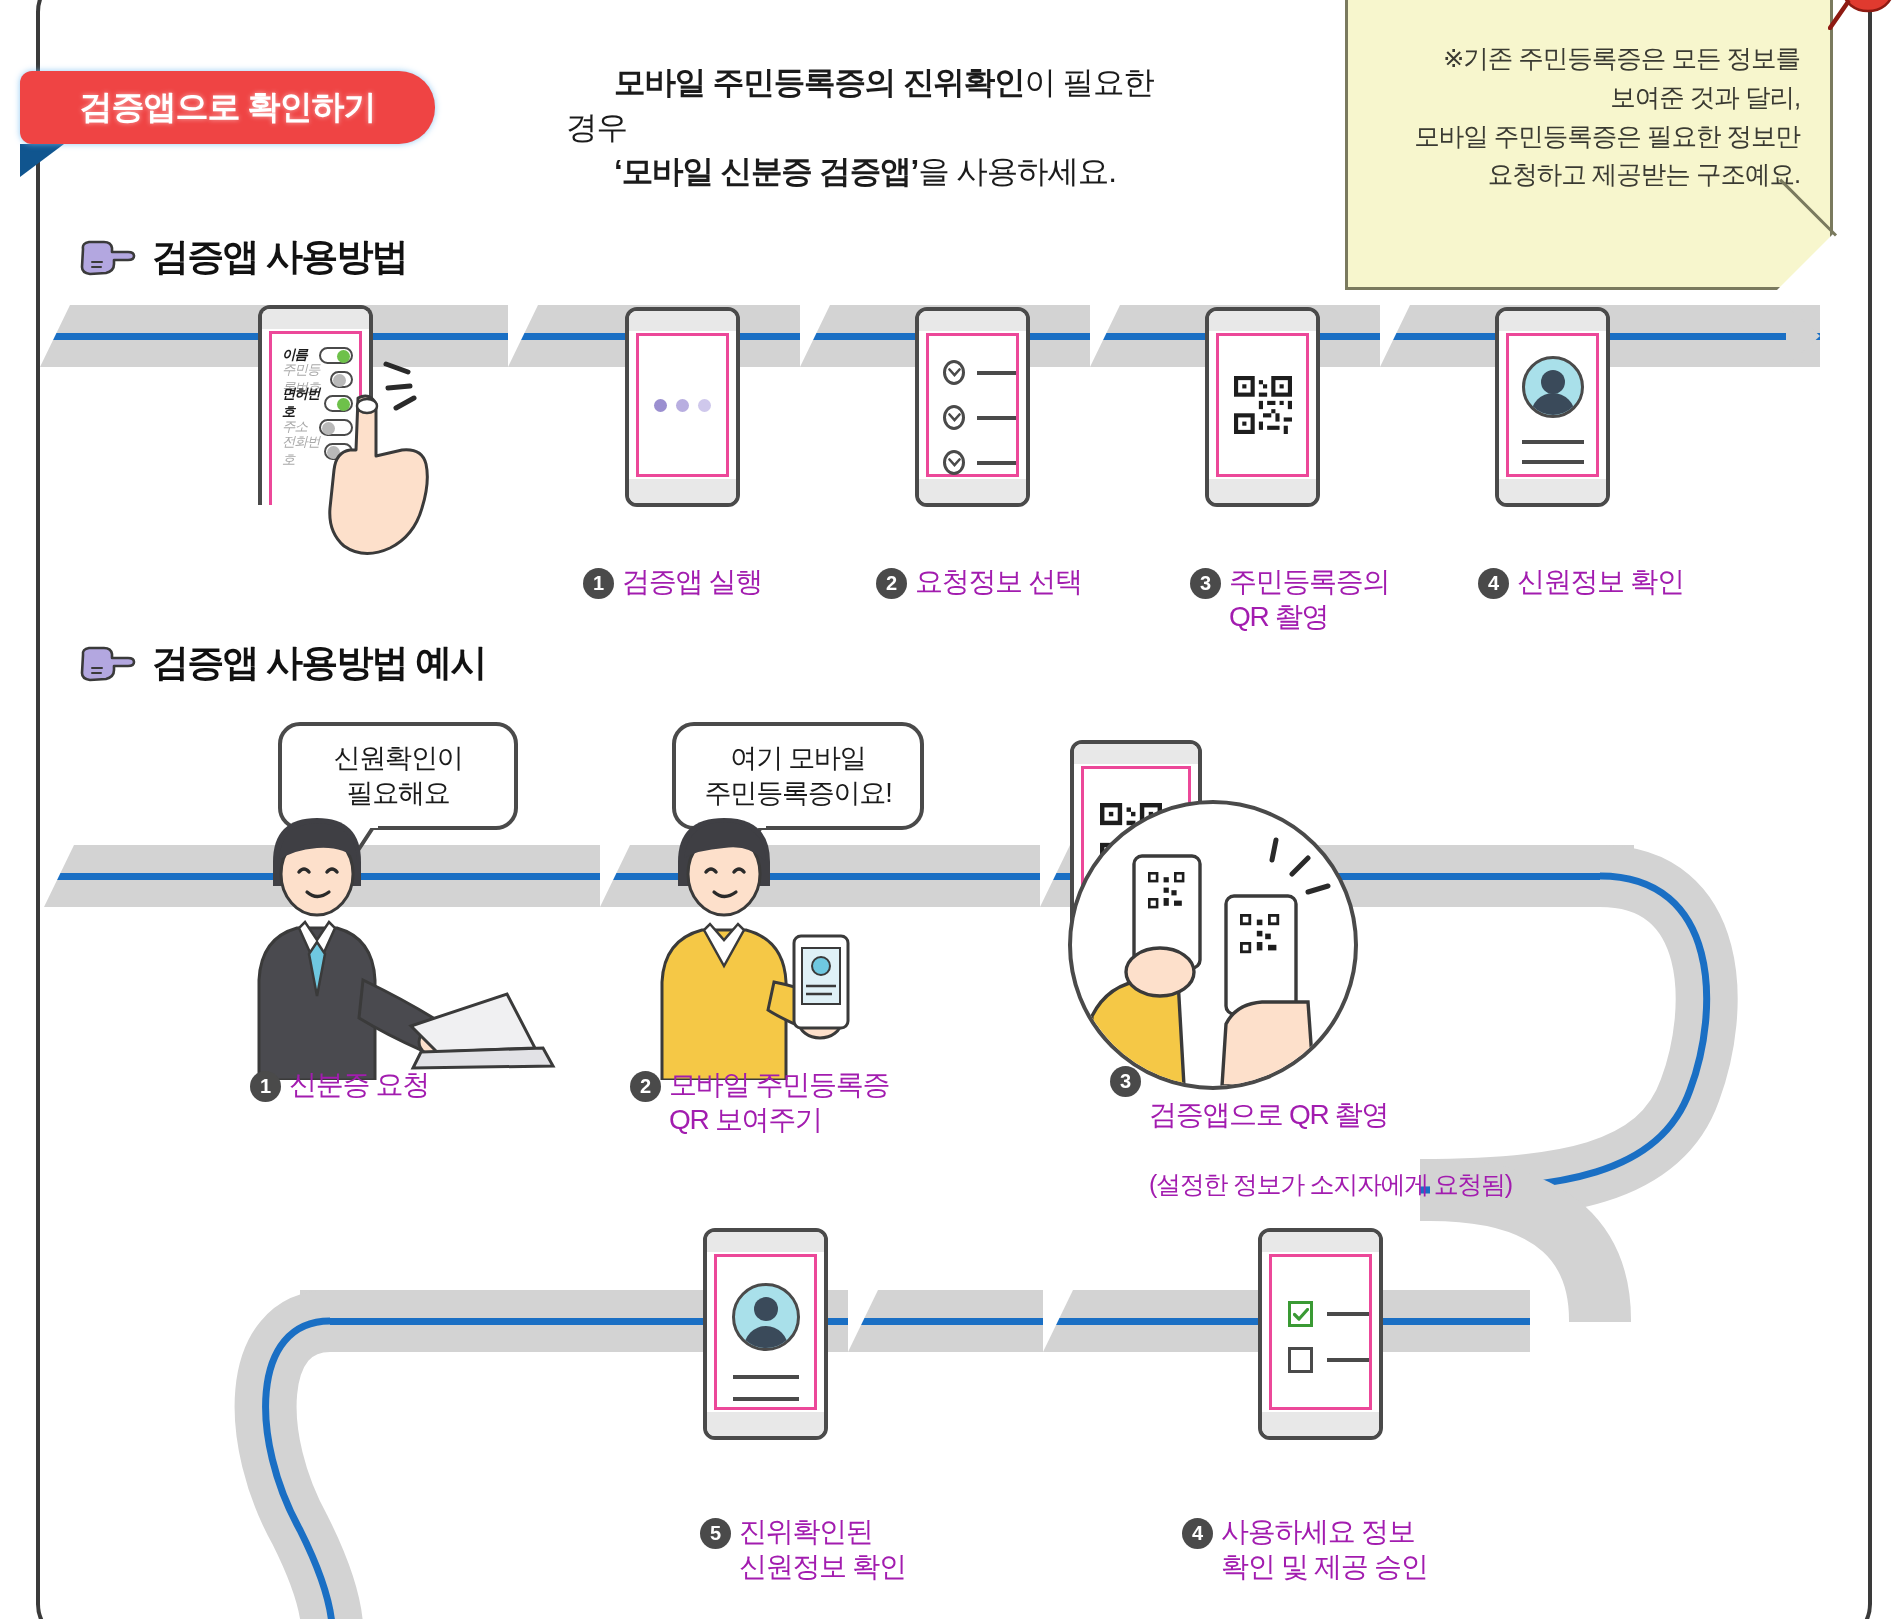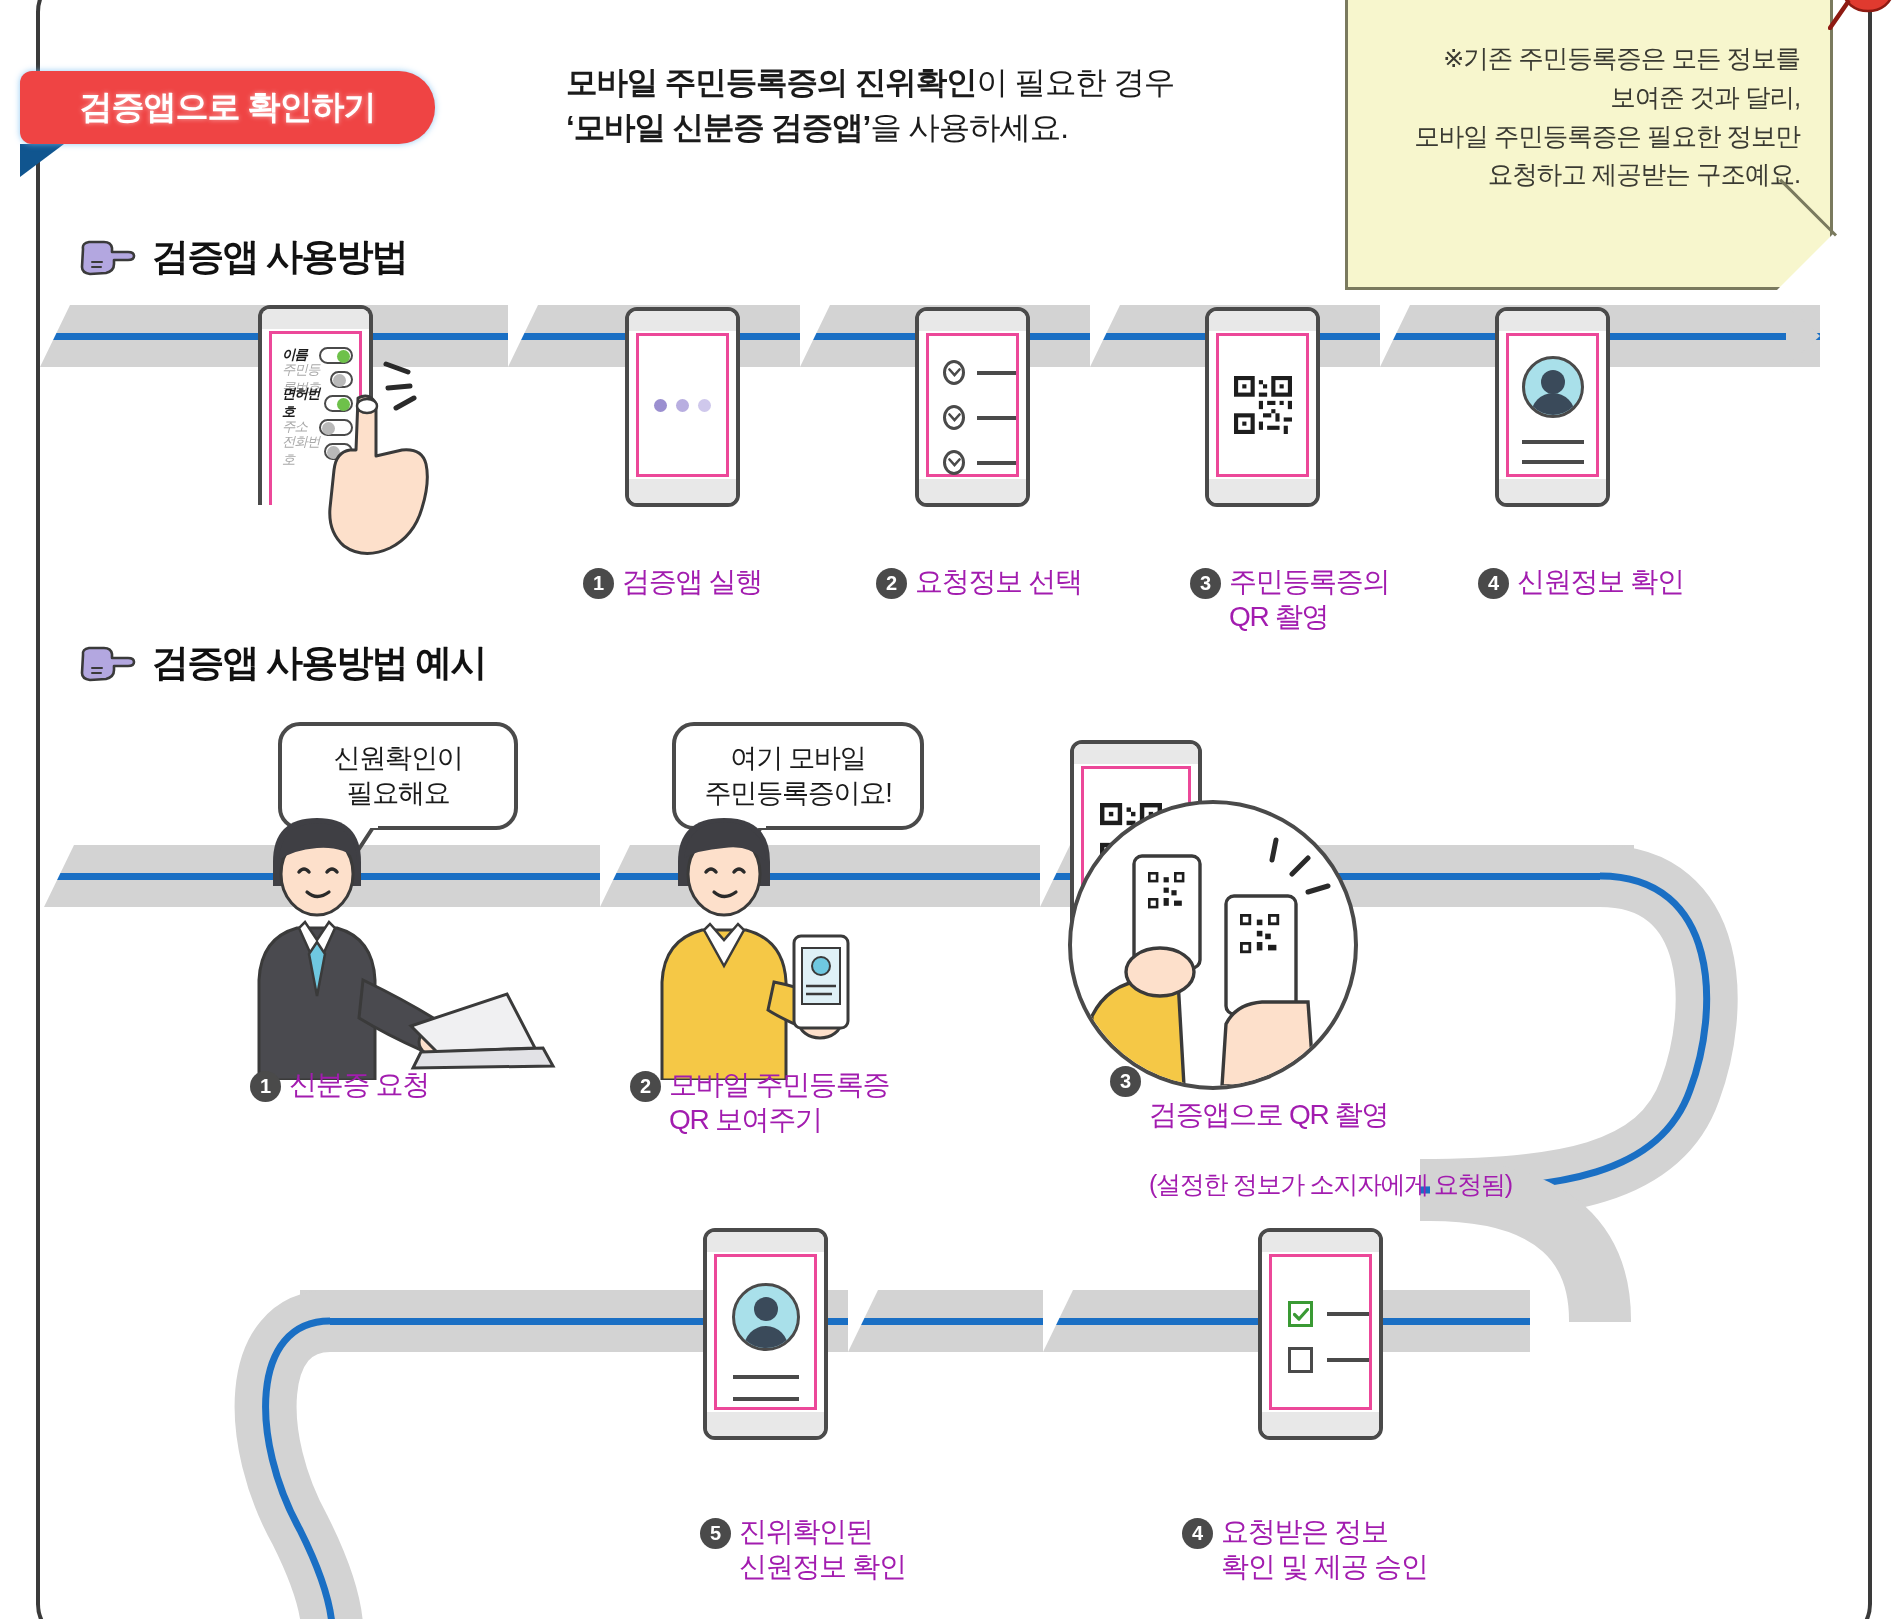--- a/index.html
+++ b/index.html
@@ -49,21 +49,21 @@
   
   #header-text {
     position: absolute;
     left: 566px; top: 60px;
     width: 620px;
     font-size: 31.5px;
     line-height: 1.42;
     color: #1b1b1b;
     letter-spacing: -1.1px;
   }
-  #header-text b { font-weight: bold; }
+  #header-text b { font-weight: bold; margin-left: 48px; }
   #header-text .lite { font-weight: normal; }
 
   
   #sticky-note {
     position: absolute;
     left: 1345px; top: -8px;
     width: 488px; height: 298px;
     background: #f7f6cd;
     border: 3px solid #7a7a5e;
   }
@@ -714,15 +714,15 @@
   </div>
 </div>
 
 <div class="step" style="left:700px; top:1515px;">
   <span class="step-num">5</span>
   <span class="step-text">진위확인된
 신원정보 확인</span>
 </div>
 <div class="step" style="left:1182px; top:1515px;">
   <span class="step-num">4</span>
-  <span class="step-text">요청받은 정보
+  <span class="step-text">사용하세요 정보
 확인 및 제공 승인</span>
 </div>
 
 </body></html>

